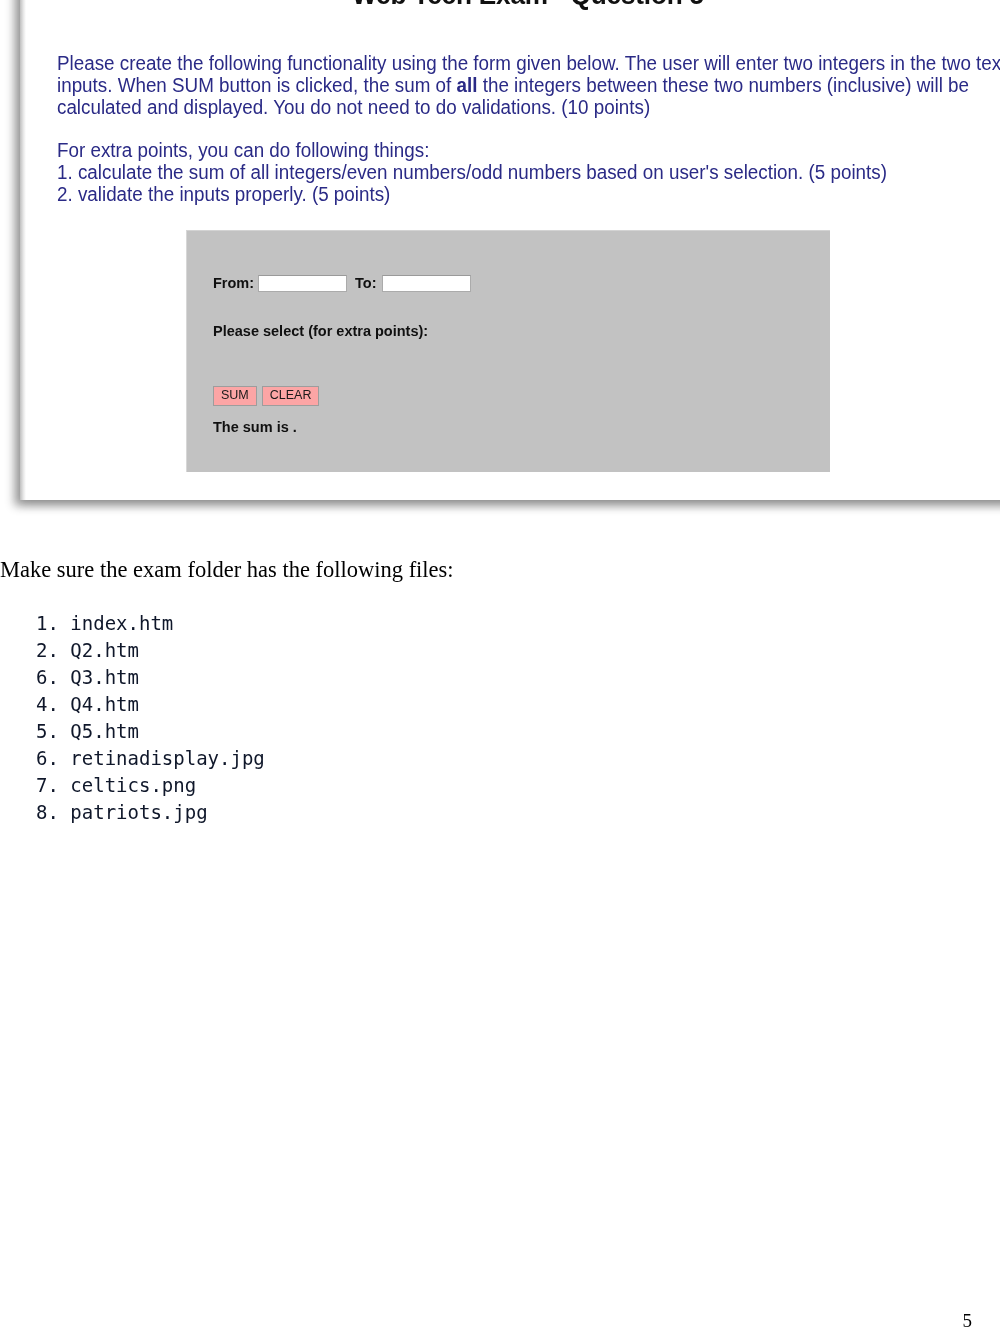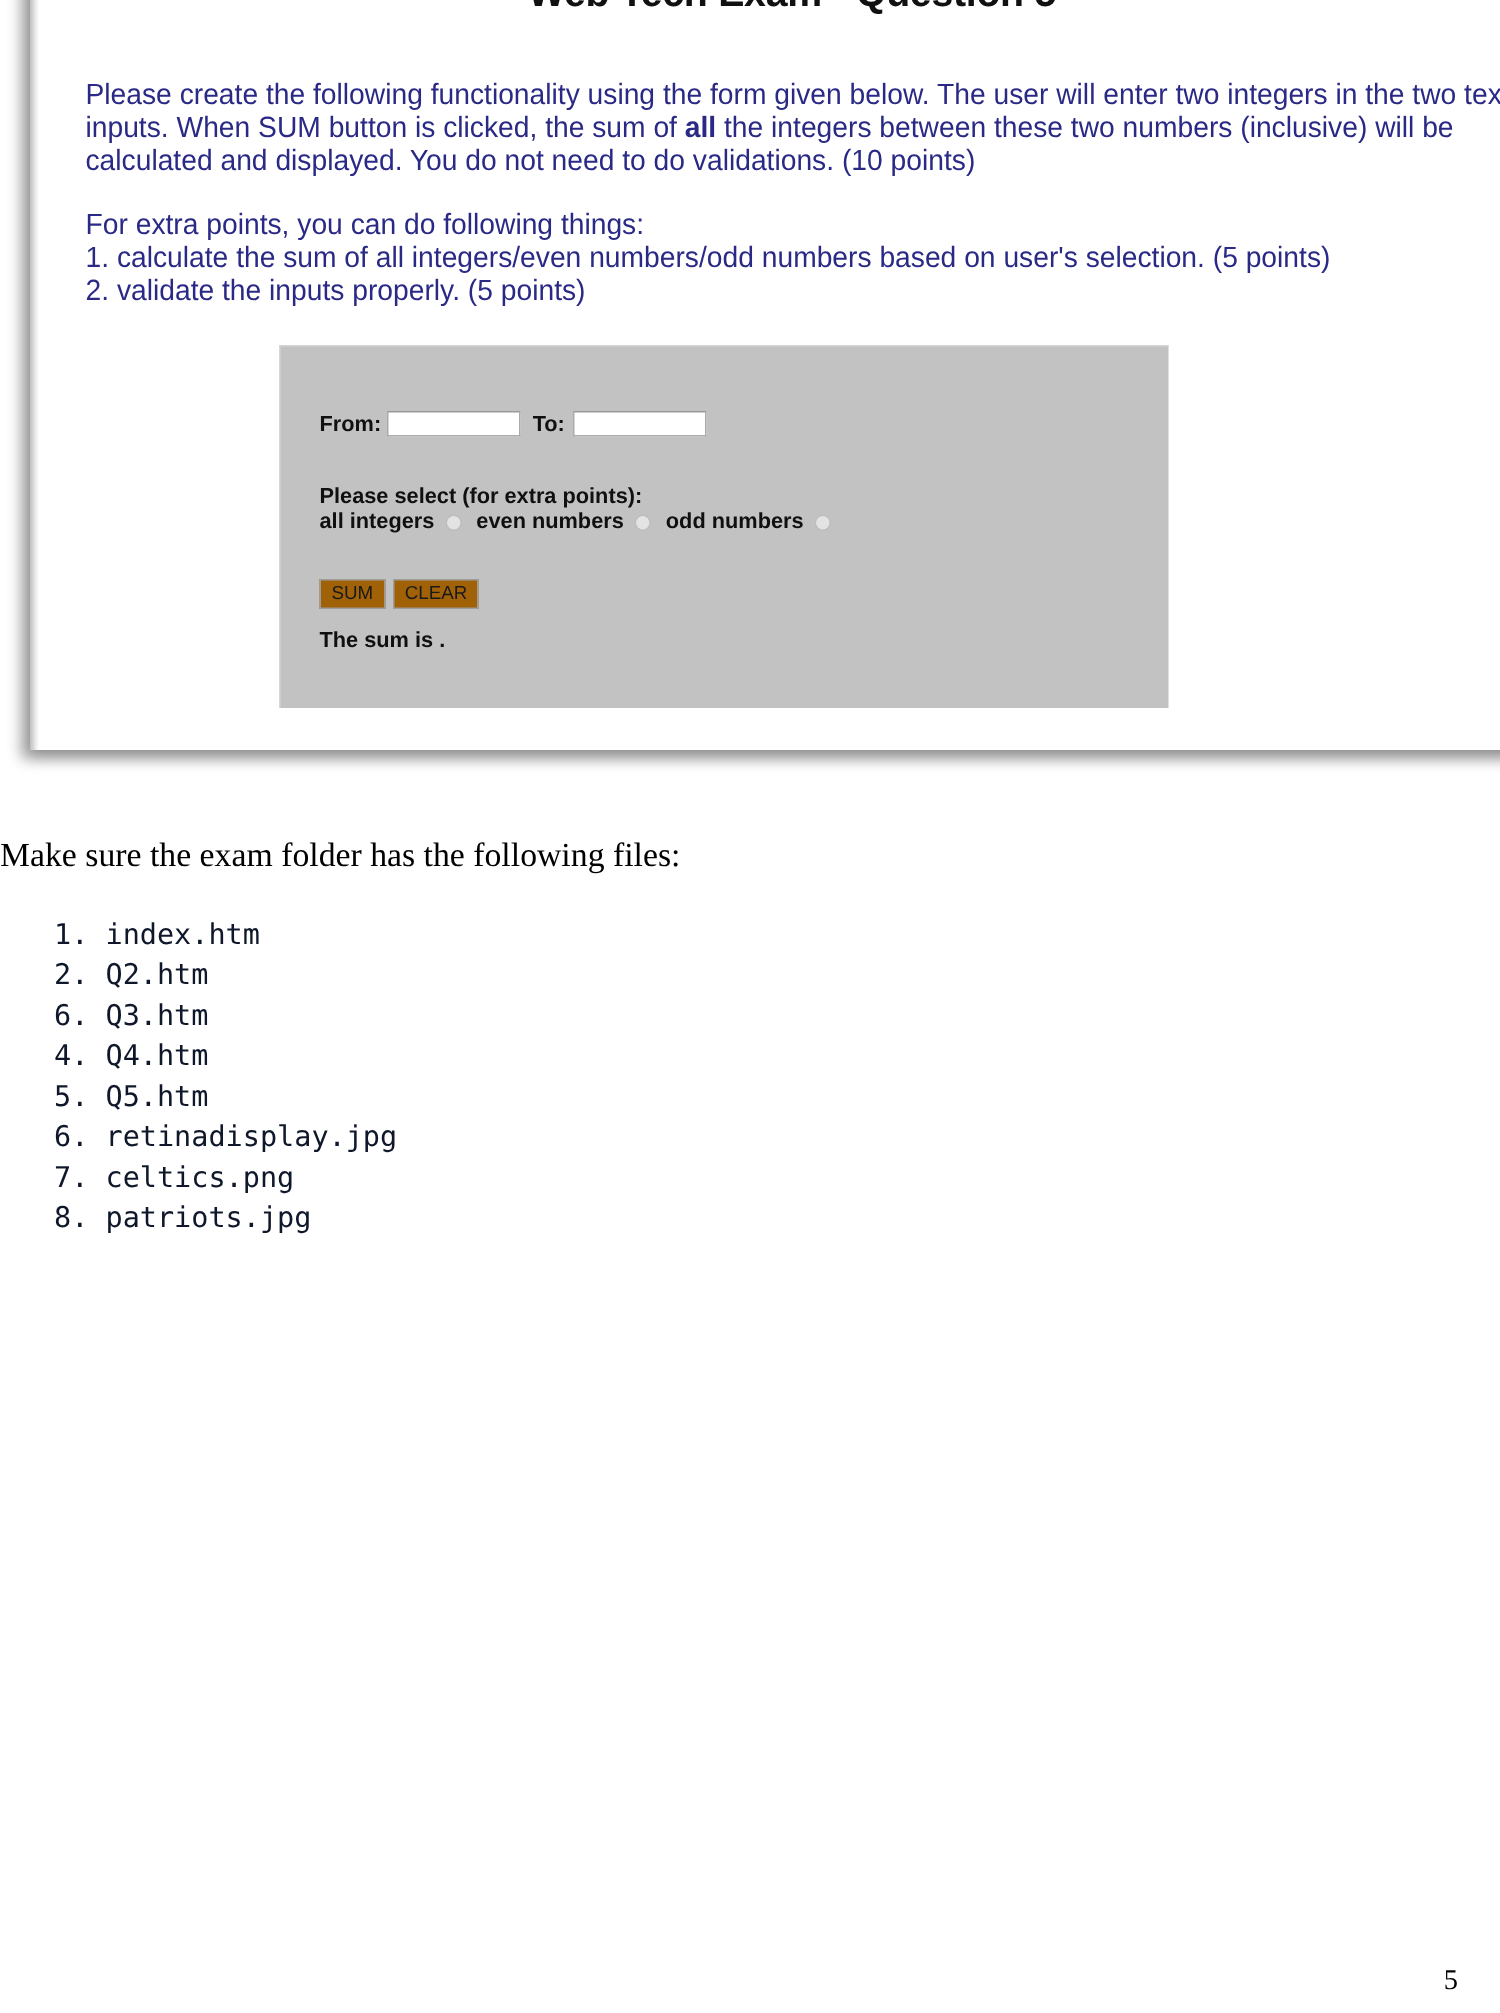--- a/index.html
+++ b/index.html
@@ -70,21 +70,21 @@
   }
   .instructions p { margin: 0; }
   .para-gap { height: 21px; }
   .instructions b { font-weight: bold; }
 
   
   #demo-form {
     position: absolute;
     left: 160px;
     top: 258px;
-    width: 593px;
+    width: 644px;
     height: 242px;
     background: #c2c2c2;
     border-top: 1px solid #d3d3d3;
     border-left: 1px solid #d7d7d7;
     font-family: "Liberation Sans", sans-serif;
     box-sizing: border-box;
   }
 
   .form-row {
     position: absolute;
@@ -128,21 +128,21 @@
     box-sizing: border-box;
   }
 
   .form-button {
     display: inline-block;
     vertical-align: middle;
     font-family: "Liberation Sans", sans-serif;
     font-size: 12.5px;
     font-weight: normal;
     color: #1a1a1a;
-    background: #a16207;
+    background: #fca5a5;
     border: 1px solid #9d9d9d;
     padding: 2px 7px 3px 7px;
     margin-right: 5px;
     line-height: 13px;
   }
 
   
   #files-heading {
     position: absolute;
     left: 0px;
@@ -198,22 +198,20 @@
     </div>
 
     <div id="demo-form">
 
       <div class="form-row" id="row-from-to">
         <span class="field-label">From:</span><span class="text-input" id="input-from" title=""></span><span class="field-label" id="label-to">To:</span><span class="text-input" id="input-to" title=""></span>
       </div>
 
       <div class="form-row" id="row-select">Please select (for extra points):</div>
 
-      <div class="form-row" id="row-radios"><span>all integers</span><span class="radio-dot"></span><span>even numbers</span><span class="radio-dot"></span><span>odd numbers</span><span class="radio-dot"></span>
-      </div>
 
       <div class="form-row" id="row-buttons"><span class="form-button">SUM</span><span class="form-button">CLEAR</span>
       </div>
 
       <div class="form-row" id="row-result">The sum is .</div>
 
     </div>
   </div>
 </div>
 

